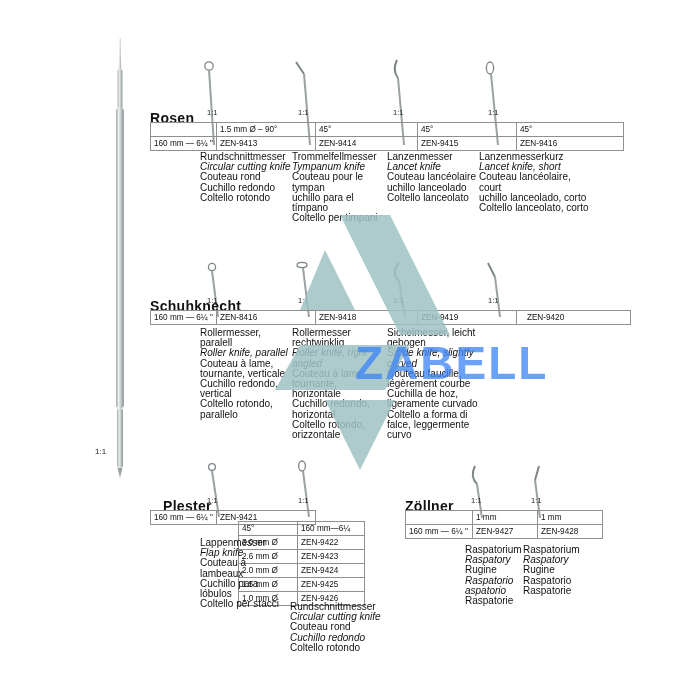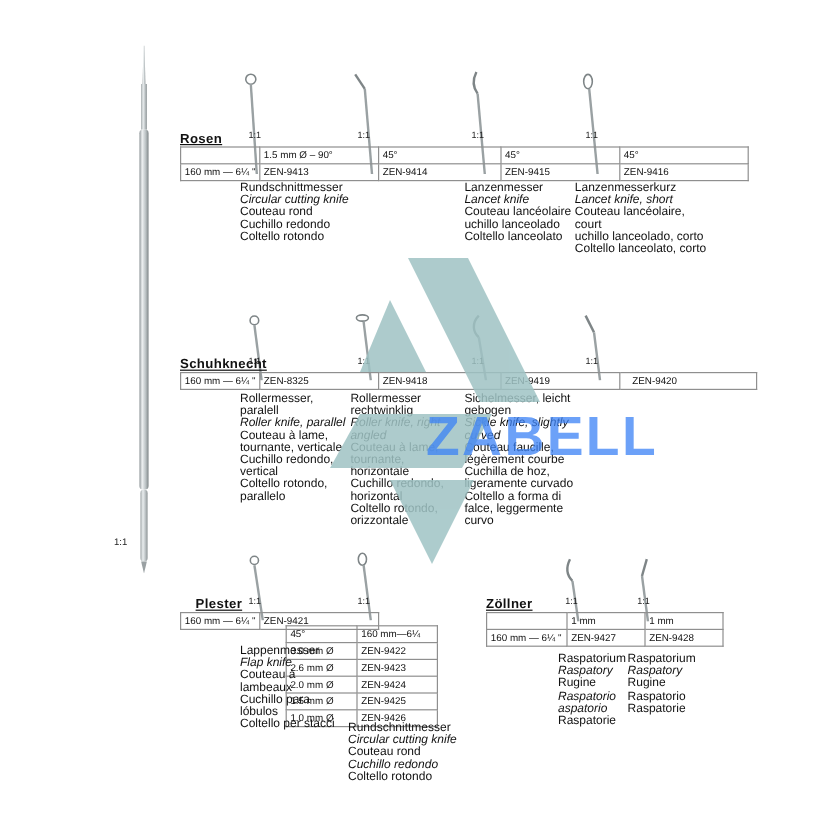--- a/index.html
+++ b/index.html
@@ -58,25 +58,24 @@
     top: 447px;
     font-size: 8px;
     color: #222;
   }
 
   
   .group {
     position: absolute;
   }
   .group-label {
-    font-size: 11px;
+    font-size: 14px;
     font-weight: bold;
     color: #111;
     letter-spacing: 0.3px;
-    text-decoration: underline;
   }
 
   
   table.spec {
     border-collapse: collapse;
     font-size: 8.2px;
     color: #111;
   }
   table.spec td {
     border: 1px solid #8f8f8f;
@@ -204,20 +203,27 @@
     </tbody>
       </table>
 
     <div class="names" style="left:50px; top:112px; width:92px;">
       <div>Rundschnittmesser</div>
       <div class="it">Circular cutting knife</div>
       <div>Couteau rond</div>
       <div>Cuchillo redondo</div>
       <div>Coltello rotondo</div>
     </div>
+    <div class="names" style="left:142px; top:112px; width:95px;">
+      <div>Trommelfellmesser</div>
+      <div class="it">Tympanum knife</div>
+      <div>Couteau pour le tympan</div>
+      <div>uchillo para el tímpano</div>
+      <div>Coltello per timpani</div>
+    </div>
     <div class="names" style="left:329px; top:112px; width:112px;">
       <div>Lanzenmesserkurz</div>
       <div class="it">Lancet knife, short</div>
       <div>Couteau lancéolaire, court</div>
       <div>uchillo lanceolado, corto</div>
       <div>Coltello lanceolato, corto</div>
     </div>
     <div class="names" style="left:237px; top:112px; width:92px;">
       <div>Lanzenmesser</div>
       <div class="it">Lancet knife</div>
@@ -250,21 +256,21 @@
 
     <div class="scale" style="left:57px; top:46px;">1:1</div>
     <div class="scale" style="left:148px; top:46px;">1:1</div>
     <div class="scale" style="left:243px; top:46px;">1:1</div>
     <div class="scale" style="left:338px; top:46px;">1:1</div>
 
     <table class="spec" style="position:absolute; left:0px; top:60px;">
       <tbody>
           <tr>
         <td class="len">160 mm — 6¼ "</td>
-        <td style="width:92px;">ZEN-8325</td>
+        <td style="width:92px;">ZEN-8416</td>
         <td style="width:95px;">ZEN-9418</td>
         <td style="width:92px;">ZEN-9419</td>
         <td style="width:100px;padding-left:10px;">ZEN-9420</td>
       </tr>
     </tbody>
       </table>
 
     <div class="names" style="left:50px; top:78px; width:92px;">
       <div>Rollermesser, paralell</div>
       <div class="it">Roller knife, parallel</div>

